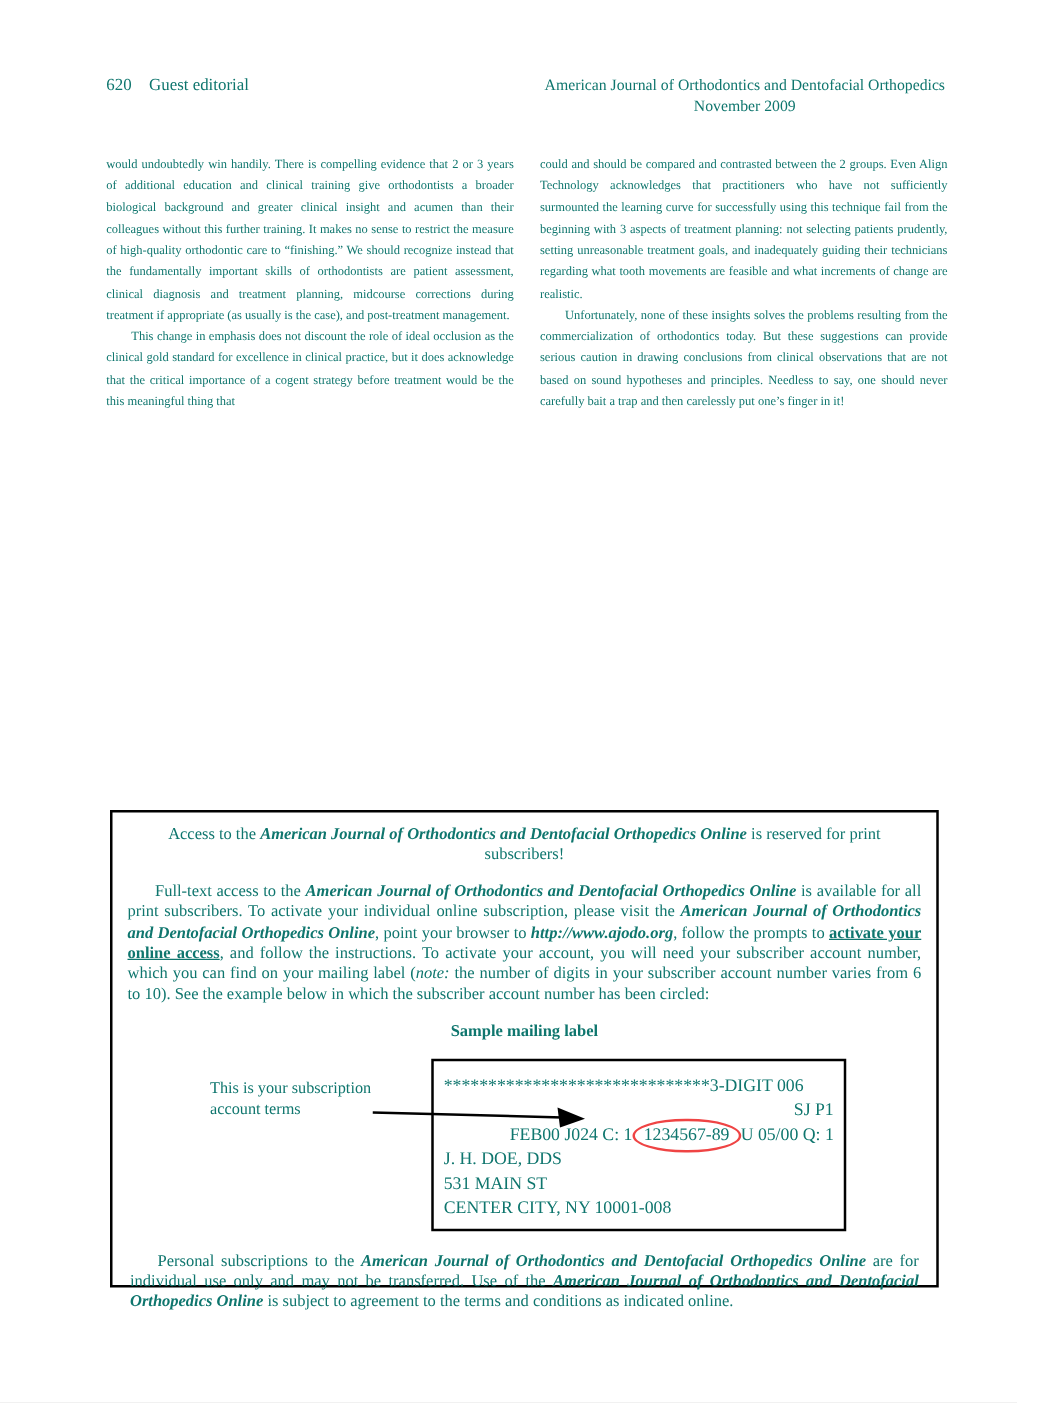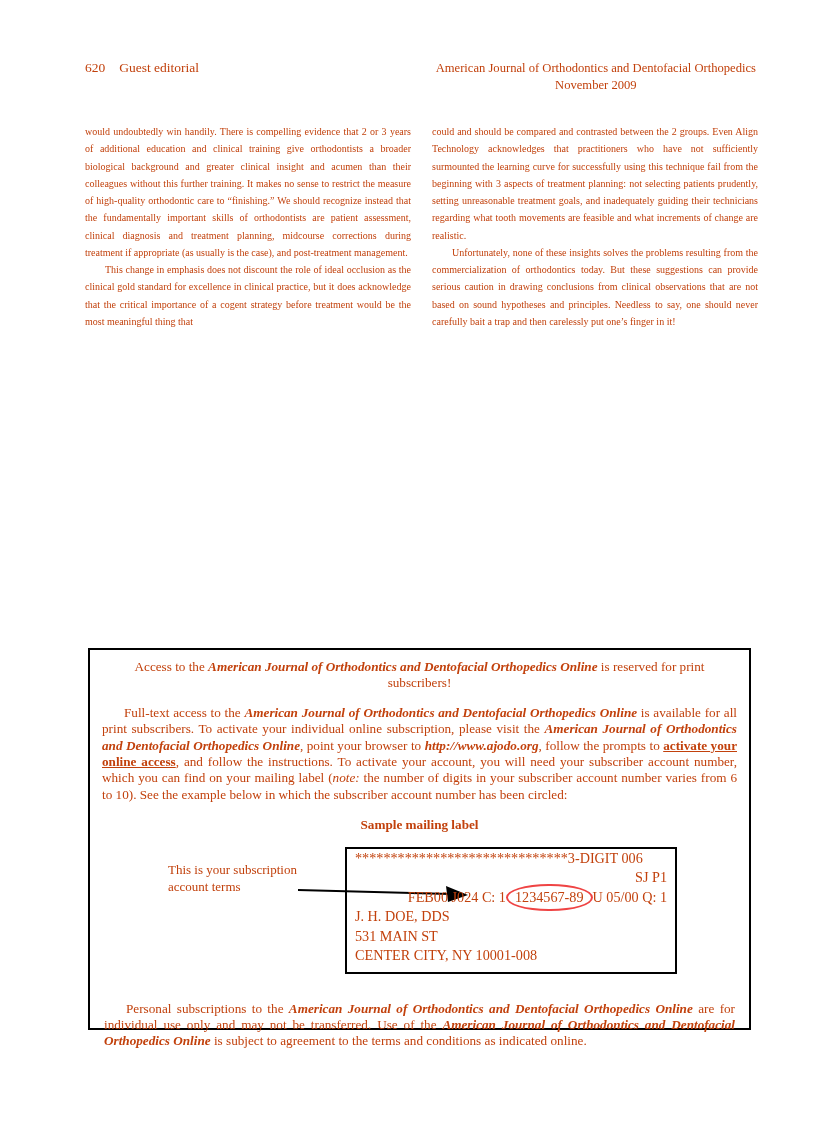--- a/index.html
+++ b/index.html
@@ -1,21 +1,21 @@
 <!DOCTYPE html>
 <html><head>
 <meta charset="utf-8">
 <style>
   html,body{margin:0;padding:0;background:#e8e8e8;}
   .page{
     position:relative;
     width:838px;height:1122px;
     background:#ffffff;
     font-family:"Liberation Serif", serif;
-    color:#c2410c;
+    color:#0f766e;
     overflow:hidden;
     margin:0 auto;
   }
   
   .hdr-left{position:absolute;left:85px;top:60px;font-size:13.5px;}
   .hdr-left .pgnum{margin-right:14px;}
   .hdr-right{position:absolute;right:82px;top:60px;text-align:center;font-size:12.6px;line-height:16.5px;}
   
   .cols{
     position:absolute;left:85px;top:123px;width:673px;
@@ -40,21 +40,21 @@
   
   .label-area{position:relative;height:150px;margin-top:3px;}
   .annotation{
     position:absolute;left:66px;top:24px;width:160px;
     font-size:13px;line-height:17px;
   }
   .arrow-svg{position:absolute;left:196px;top:44px;}
   .mail-label{
     position:absolute;left:243px;top:10px;width:332px;
     border:2px solid #000;box-sizing:border-box;
-    padding:0 8px 6px 8px;
+    padding:11px 8px 6px 8px;
     font-size:14.2px;line-height:19.5px;
     white-space:nowrap;
   }
   .ml-right{text-align:right;}
   .ml-row{display:flex;justify-content:flex-end;align-items:center;}
   .acct-circle{
     display:inline-block;border:2px solid #ef4444;border-radius:50%;
     padding:2px 7px;margin:-4px 0;
   }
   
@@ -69,21 +69,21 @@
     <span class="pgnum">620</span><span>Guest editorial</span>
   </div>
   <div class="hdr-right">
     <div>American Journal of Orthodontics and Dentofacial Orthopedics</div>
     <div>November 2009</div>
   </div>
 
   <div class="cols">
     <div class="col">
       <p>would undoubtedly win handily. There is compelling evidence that 2 or 3 years of additional education and clinical training give orthodontists a broader biological background and greater clinical insight and acumen than their colleagues without this further training. It makes no sense to restrict the measure of high-quality orthodontic care to “finishing.” We should recognize instead that the fundamentally important skills of orthodontists are patient assessment, clinical diagnosis and treatment planning, midcourse corrections during treatment if appropriate (as usually is the case), and post-treatment management.</p>
-      <p class="indent">This change in emphasis does not discount the role of ideal occlusion as the clinical gold standard for excellence in clinical practice, but it does acknowledge that the critical importance of a cogent strategy before treatment would be the most meaningful thing that</p>
+      <p class="indent">This change in emphasis does not discount the role of ideal occlusion as the clinical gold standard for excellence in clinical practice, but it does acknowledge that the critical importance of a cogent strategy before treatment would be the this meaningful thing that</p>
     </div>
     <div class="col">
       <p>could and should be compared and contrasted between the 2 groups. Even Align Technology acknowledges that practitioners who have not sufficiently surmounted the learning curve for successfully using this technique fail from the beginning with 3 aspects of treatment planning: not selecting patients prudently, setting unreasonable treatment goals, and inadequately guiding their technicians regarding what tooth movements are feasible and what increments of change are realistic.</p>
       <p class="indent">Unfortunately, none of these insights solves the problems resulting from the commercialization of orthodontics today. But these suggestions can provide serious caution in drawing conclusions from clinical observations that are not based on sound hypotheses and principles. Needless to say, one should never carefully bait a trap and then carelessly put one’s finger in it!</p>
     </div>
   </div>
 
   <div class="sub-box">
     <p class="sub-headline"><span>Access to the </span><span class="rs-bi">American Journal of Orthodontics and Dentofacial Orthopedics Online</span><span> is reserved for print subscribers!</span></p>
     <p class="sub-par"><span>Full-text access to the </span><span class="rs-bi">American Journal of Orthodontics and Dentofacial Orthopedics Online</span><span> is available for all print subscribers. To activate your individual online subscription, please visit the </span><span class="rs-bi">American Journal of Orthodontics and Dentofacial Orthopedics Online</span><span>, point your browser to </span><span class="rs-bi">http://www.ajodo.org</span><span>, follow the prompts to </span><span class="rs-bu">activate your online access</span><span>, and follow the instructions. To activate your account, you will need your subscriber account number, which you can find on your mailing label (</span><span class="rs-i">note:</span><span> the number of digits in your subscriber account number varies from 6 to 10). See the example below in which the subscriber account number has been circled:</span></p>

